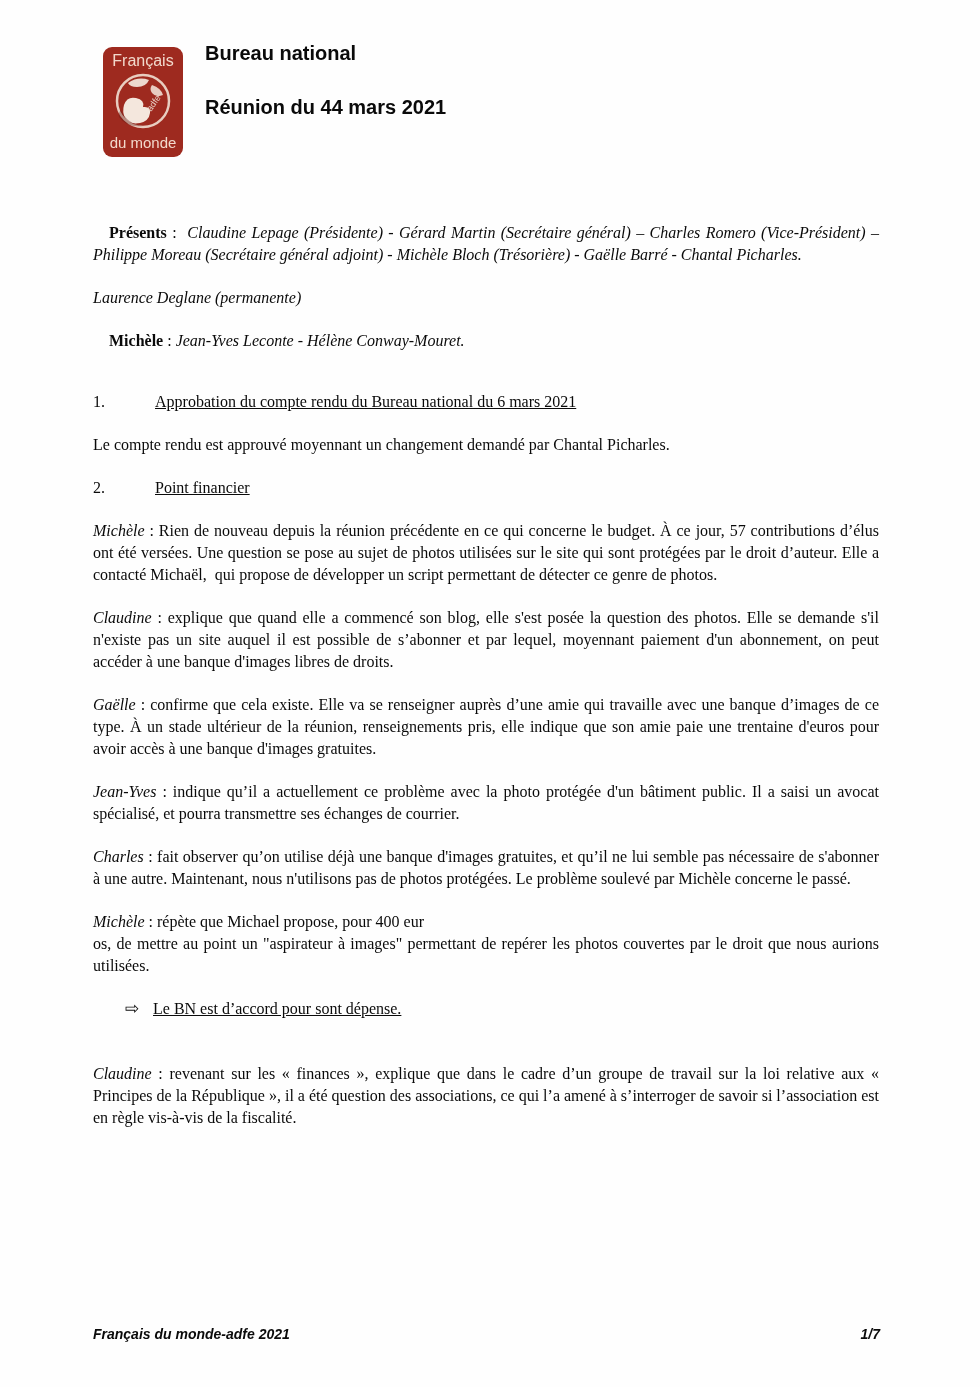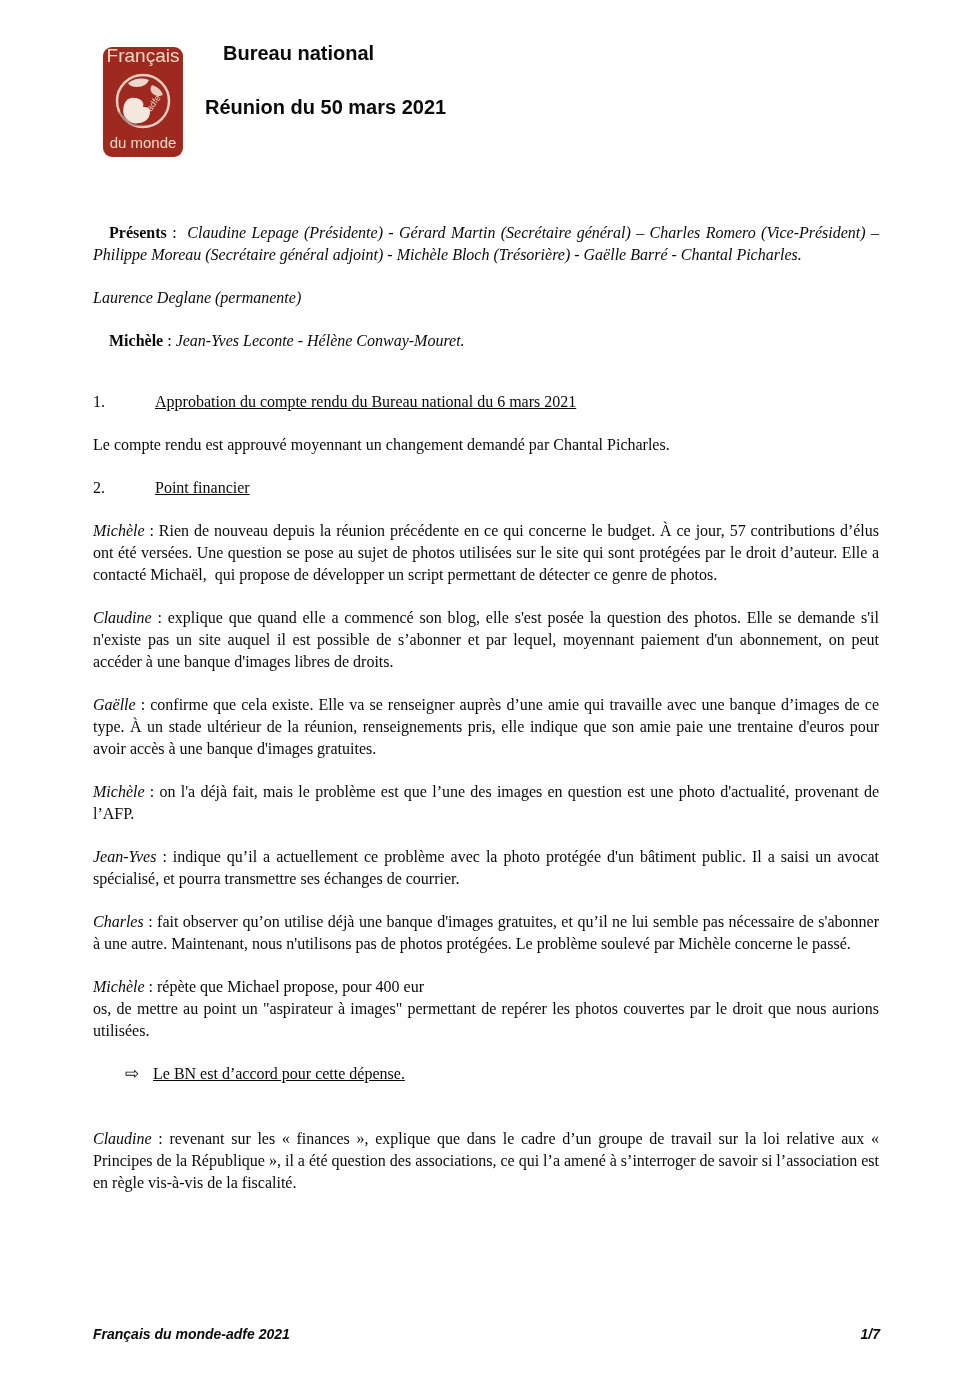--- a/index.html
+++ b/index.html
@@ -7,25 +7,25 @@
     position:relative;width:980px;height:1387px;margin:0 auto;
     background:#fefefe;color:#0a0a0a;overflow:hidden;
     font-family:"Liberation Serif", serif;
   }
   
   .logo{
     position:absolute;left:103px;top:47px;width:80px;height:110px;
     border-radius:9px;text-align:center;
     font-family:"Liberation Sans", sans-serif;
   }
-  .logo-top{font-size:19px;line-height:18px;text-align:center;}
+  .logo-top{font-size:16px;padding-top:5px;line-height:18px;text-align:center;}
   .logo-bottom{position:absolute;bottom:5px;width:100%;font-size:15px;line-height:18px;}
   .globe{position:absolute;top:23px;left:8px;}
   .doc-title1{
-    position:absolute;left:223px;top:42px;
+    position:absolute;left:205px;top:42px;
     font-family:"Liberation Sans", sans-serif;font-weight:bold;font-size:20px;
   }
   .doc-title2{
     position:absolute;left:205px;top:96px;
     font-family:"Liberation Sans", sans-serif;font-weight:bold;font-size:20px;
   }
   
   .main{position:absolute;left:93px;top:222px;width:786px;}
   .block{margin:0 0 21px;font-size:16px;line-height:22px;text-align:justify;}
   .single{text-align:left;}
@@ -63,21 +63,21 @@
       <path fill="#f4e7dd" d="M13 35 q3 -9 12 -7 q9 2 7 9 q8 -1 7 6 q-1 8 -10 10 q-11 2 -15 -5 q-3 -6 -1 -13 Z"></path>
       <path fill="#f4e7dd" opacity="0.92" d="M17 13 q10 -7 21 -3 q-3 7 -12 7 q-7 0 -9 -4 Z"></path>
       <path fill="#f4e7dd" opacity="0.85" d="M41 15 q9 3 11 10 q-7 3 -11 -2 q-3 -4 0 -8 Z"></path>
       <path fill="#5d140d" opacity="0.35" d="M10 40 q6 14 22 16 q-16 2 -24 -9 q-1 -4 2 -7 Z"></path>
       <text x="40" y="42" font-size="9" fill="#e9d2c6" font-family="Liberation Sans, sans-serif" transform="rotate(-55 40 42)">adfe</text>
     </svg>
     <div class="logo-bottom">du monde</div>
   </div>
 
   <div class="doc-title1">Bureau national</div>
-  <div class="doc-title2">Réunion du 50 mars 2021</div>
+  <div class="doc-title2">Réunion du 44 mars 2021</div>
 
   <div class="main">
 
     <p class="block"><span class="bold-label">Présents</span><span class="speech"> :  </span><span class="names">Claudine Lepage (Présidente) - Gérard Martin (Secrétaire général) – Charles Romero (Vice-Président) – Philippe Moreau (Secrétaire général adjoint) - Michèle Bloch (Trésorière) - Gaëlle Barré - Chantal Picharles.</span></p>
 
     <p class="block single"><span class="names">Laurence Deglane (permanente)</span></p>
 
     <p class="block single"><span class="bold-label">Michèle</span><span class="speech"> : </span><span class="names">Jean-Yves Leconte - Hélène Conway-Mouret.</span></p>
 
     <p class="section-head s1"><span class="sec-num">1.</span><span class="sec-title">Approbation du compte rendu du Bureau national du 6 mars 2021</span></p>
@@ -85,31 +85,30 @@
     <p class="block single">Le compte rendu est approuvé moyennant un changement demandé par Chantal Picharles.</p>
 
     <p class="section-head"><span class="sec-num">2.</span><span class="sec-title">Point financier</span></p>
 
     <p class="block"><span class="speaker">Michèle</span><span class="speech"> : Rien de nouveau depuis la réunion précédente en ce qui concerne le budget. À ce jour, 57 contributions d’élus ont été versées. Une question se pose au sujet de photos utilisées sur le site qui sont protégées par le droit d’auteur. Elle a contacté Michaël,  qui propose de développer un script permettant de détecter ce genre de photos.</span></p>
 
     <p class="block"><span class="speaker">Claudine</span><span class="speech"> : explique que quand elle a commencé son blog, elle s'est posée la question des photos. Elle se demande s'il n'existe pas un site auquel il est possible de s’abonner et par lequel, moyennant paiement d'un abonnement, on peut accéder à une banque d'images libres de droits.</span></p>
 
     <p class="block"><span class="speaker">Gaëlle</span><span class="speech"> : confirme que cela existe. Elle va se renseigner auprès d’une amie qui travaille avec une banque d’images de ce type. À un stade ultérieur de la réunion, renseignements pris, elle indique que son amie paie une trentaine d'euros pour avoir accès à une banque d'images gratuites.</span></p>
 
-    <p class="block"><span class="speaker">Michèle</span><span class="speech"> : on l'a déjà fait, mais le problème est que l’une des images en question est une photo d'actualité, provenant de l’AFP.</span></p>
 
     <p class="block"><span class="speaker">Jean-Yves</span><span class="speech"> : indique qu’il a actuellement ce problème avec la photo protégée d'un bâtiment public. Il a saisi un avocat spécialisé, et pourra transmettre ses échanges de courrier.</span></p>
 
 
     <p class="block"><span class="speaker">Charles</span><span class="speech"> : fait observer qu’on utilise déjà une banque d'images gratuites, et qu’il ne lui semble pas nécessaire de s'abonner à une autre. Maintenant, nous n'utilisons pas de photos protégées. Le problème soulevé par Michèle concerne le passé.</span></p>
 
     <p class="block"><span class="speaker">Michèle</span><span class="speech"> : répète que Michael propose, pour 400 eur
 os, de mettre au point un "aspirateur à images" permettant de repérer les photos couvertes par le droit que nous aurions utilisées.</span></p>
 
-    <p class="decision-line"><span class="decision-arrow">⇨</span><span class="decision-text">Le BN est d’accord pour cette dépense.</span></p>
+    <p class="decision-line"><span class="decision-arrow">⇨</span><span class="decision-text">Le BN est d’accord pour sont dépense.</span></p>
 
     <p class="block closing"><span class="speaker">Claudine</span><span class="speech"> : revenant sur les « finances », explique que dans le cadre d’un groupe de travail sur la loi relative aux « Principes de la République », il a été question des associations, ce qui l’a amené à s’interroger de savoir si l’association est en règle vis-à-vis de la fiscalité.</span></p>
 
   </div>
 
   <div class="footer-left">Français du monde-adfe 2021</div>
   <div class="footer-right">1/7</div>
 
 </div>
 

